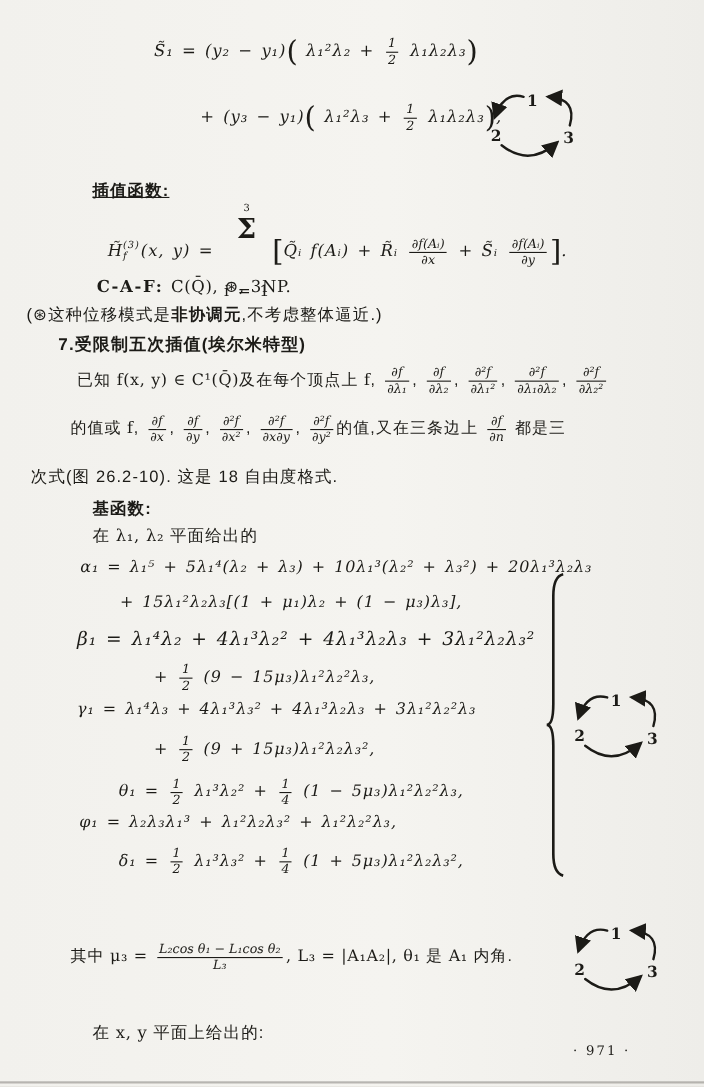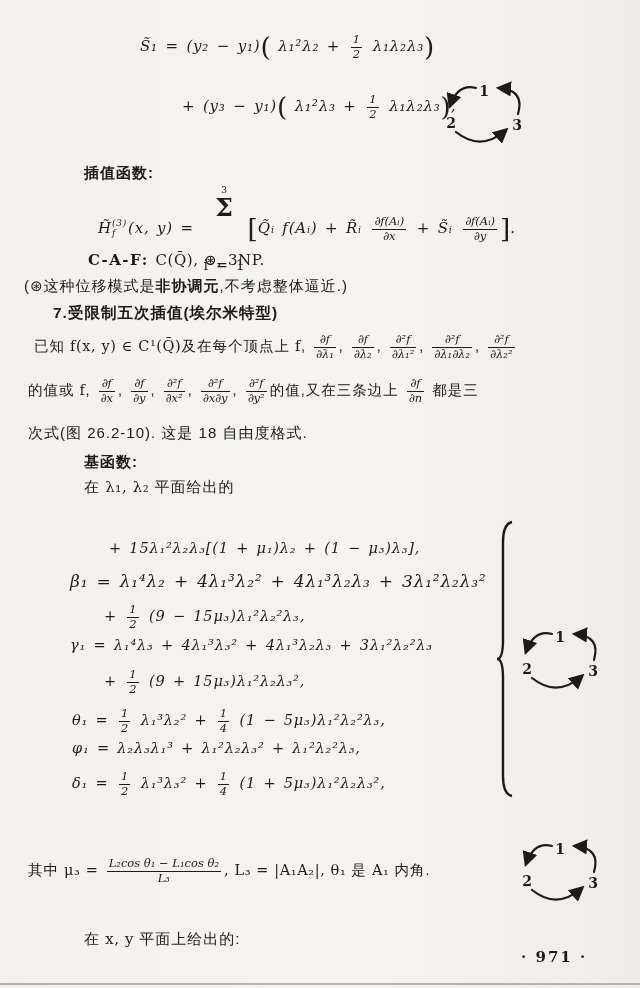--- a/index.html
+++ b/index.html
@@ -24,22 +24,22 @@
   .big  { font-size:175%; font-weight:400; vertical-align:middle; font-style:normal;
           font-family:"DejaVu Serif", serif; letter-spacing:0; }
   .sum  { display:inline-block; text-align:center; vertical-align:middle; line-height:1;
           margin:0 2px; font-style:normal; }
   .sum .st { display:block; font-size:9px; }
   .sum .sg { display:block; font-size:25px; font-weight:bold; }
   .sum .sb { display:block; font-size:14px;margin-top:38px; }
   .ss   { display:inline-block; vertical-align:middle; line-height:1.1; font-size:9px;
           text-align:left; margin-right:1px; }
   .ss span { display:block; }
-  .tall { line-height:40px; }
-  .pagenum { font-family:"DejaVu Serif", serif; font-weight:bold; font-size:15px; letter-spacing:2px; }
+  .tall { line-height:40px;margin-left:36px; }
+  .pagenum { font-family:"DejaVu Serif", serif; font-weight:normal; font-size:12px; letter-spacing:2px; }
   .rule { position:absolute; left:0; top:983px; width:640px; height:2px; background:#96948f; opacity:.65; }
   svg text { font-family:"DejaVu Serif", serif; font-weight:bold; font-size:14px; fill:#1c1b17; }
   svg path.arc { fill:none; stroke:#1c1b17; stroke-width:2.2; stroke-linecap:round; }
   svg path.br  { fill:none; stroke:#1c1b17; stroke-width:2.4; }
 </style>
 </head>
 <body>
 
 <div class="page">
 
@@ -53,40 +53,41 @@
       </marker>
     </defs>
     <path class="arc" d="M 40 8 Q 22 3 14 26" marker-end="url(#arw)"></path>
     <path class="arc" d="M 82 34 Q 89 10 63 8" marker-end="url(#arw)"></path>
     <path class="arc" d="M 20 52 Q 45 72 70 50" marker-end="url(#arw)"></path>
     <text x="48" y="16" text-anchor="middle">1</text>
     <text x="15" y="48" text-anchor="middle">2</text>
     <text x="81" y="50" text-anchor="middle">3</text>
   </svg>
 
-  <div class="line cn cnb" style="left:84px; top:164px;">插值函数:</div>
+  <div class="line cn cnb" style="left:84px; top:164px;text-decoration:underline;">插值函数:</div>
 
   <div class="line math" style="left:98px; top:186px;"><span>H̃</span><span class="ss"><span>(3)</span><span>f</span></span><span>(x, y) = </span><span class="sum"><span class="st">3</span><span class="sg">Σ</span><span class="sb">i = 1</span></span><span class="big">[</span><span>Q̃ᵢ f(Aᵢ) + R̃ᵢ </span><span class="frac"><span class="num">∂f(Aᵢ)</span><span class="den">∂x</span></span><span> + S̃ᵢ </span><span class="frac"><span class="num">∂f(Aᵢ)</span><span class="den">∂y</span></span><span class="big">]</span><span>.</span></div>
 
   <div class="line it" style="left:88px; top:251px; letter-spacing:1.5px;"><span class="bd">C-A-F: </span><span class="it">C(Q̄), ⊛, 3NP.</span></div>
 
   <div class="line cn" style="left:24px; top:277px;"><span>(⊛这种位移模式是</span><span class="bd">非协调元</span><span>,不考虑整体逼近.)</span></div>
 
   <div class="line cn cnb" style="left:53px; top:303px; font-size:15.5px;">7.受限制五次插值(埃尔米特型)</div>
 
   <div class="line cn tall" style="left:34px; top:326px; font-size:14.5px;"><span>已知 </span><span class="it">f(x, y) ∈ C¹(Q̄)</span><span>及在每个顶点上 </span><span class="it">f</span><span>, </span><span class="frac"><span class="num">∂f</span><span class="den">∂λ₁</span></span><span>, </span><span class="frac"><span class="num">∂f</span><span class="den">∂λ₂</span></span><span>, </span><span class="frac"><span class="num">∂²f</span><span class="den">∂λ₁²</span></span><span>, </span><span class="frac"><span class="num">∂²f</span><span class="den">∂λ₁∂λ₂</span></span><span>, </span><span class="frac"><span class="num">∂²f</span><span class="den">∂λ₂²</span></span></div>
 
   <div class="line cn tall" style="left:28px; top:370px; font-size:14.5px;"><span>的值或 </span><span class="it">f</span><span>, </span><span class="frac"><span class="num">∂f</span><span class="den">∂x</span></span><span>, </span><span class="frac"><span class="num">∂f</span><span class="den">∂y</span></span><span>, </span><span class="frac"><span class="num">∂²f</span><span class="den">∂x²</span></span><span>, </span><span class="frac"><span class="num">∂²f</span><span class="den">∂x∂y</span></span><span>, </span><span class="frac"><span class="num">∂²f</span><span class="den">∂y²</span></span><span>的值,又在三条边上 </span><span class="frac"><span class="num">∂f</span><span class="den">∂n</span></span><span> 都是三</span></div>
 
   <div class="line cn" style="left:28px; top:424px;"><span>次式(图 26.2-10). 这是 18 自由度格式.</span></div>
 
   <div class="line cn cnb" style="left:84px; top:453px;">基函数:</div>
 
   <div class="line cn" style="left:84px; top:478px;"><span>在 </span><span class="it">λ₁, λ₂</span><span> 平面给出的</span></div>
 
+  <div class="line math" style="left:73px;  top:508px; font-size:14.5px;"><span>α₁ = λ₁⁵ + 5λ₁⁴(λ₂ + λ₃) + 10λ₁³(λ₂² + λ₃²) + 20λ₁³λ₂λ₃</span></div>
   <div class="line math" style="left:109px; top:540px; font-size:14.5px;"><span>+ 15λ₁²λ₂λ₃[(1 + μ₁)λ₂ + (1 − μ₃)λ₃],</span></div>
   <div class="line math" style="left:70px;  top:571px; font-size:17px;"><span>β₁ = λ₁⁴λ₂ + 4λ₁³λ₂² + 4λ₁³λ₂λ₃ + 3λ₁²λ₂λ₃²</span></div>
   <div class="line math tall" style="left:104px; top:596px; font-size:14.5px;"><span>+ </span><span class="frac"><span class="num">1</span><span class="den">2</span></span><span> (9 − 15μ₃)λ₁²λ₂²λ₃,</span></div>
   <div class="line math" style="left:70px;  top:637px; font-size:14.5px;"><span>γ₁ = λ₁⁴λ₃ + 4λ₁³λ₃² + 4λ₁³λ₂λ₃ + 3λ₁²λ₂²λ₃</span></div>
   <div class="line math tall" style="left:104px; top:661px; font-size:14.5px;"><span>+ </span><span class="frac"><span class="num">1</span><span class="den">2</span></span><span> (9 + 15μ₃)λ₁²λ₂λ₃²,</span></div>
   <div class="line math tall" style="left:72px; top:700px; font-size:14.5px;"><span>θ₁ = </span><span class="frac"><span class="num">1</span><span class="den">2</span></span><span> λ₁³λ₂² + </span><span class="frac"><span class="num">1</span><span class="den">4</span></span><span> (1 − 5μ₃)λ₁²λ₂²λ₃,</span></div>
   <div class="line math" style="left:72px; top:740px; font-size:14.5px;"><span>φ₁ = λ₂λ₃λ₁³ + λ₁²λ₂λ₃² + λ₁²λ₂²λ₃,</span></div>
   <div class="line math tall" style="left:72px; top:763px; font-size:14.5px;"><span>δ₁ = </span><span class="frac"><span class="num">1</span><span class="den">2</span></span><span> λ₁³λ₃² + </span><span class="frac"><span class="num">1</span><span class="den">4</span></span><span> (1 + 5μ₃)λ₁²λ₂λ₃²,</span></div>
 
   <svg style="position:absolute; left:496px; top:520px;" width="20" height="278" viewBox="0 0 20 278">

